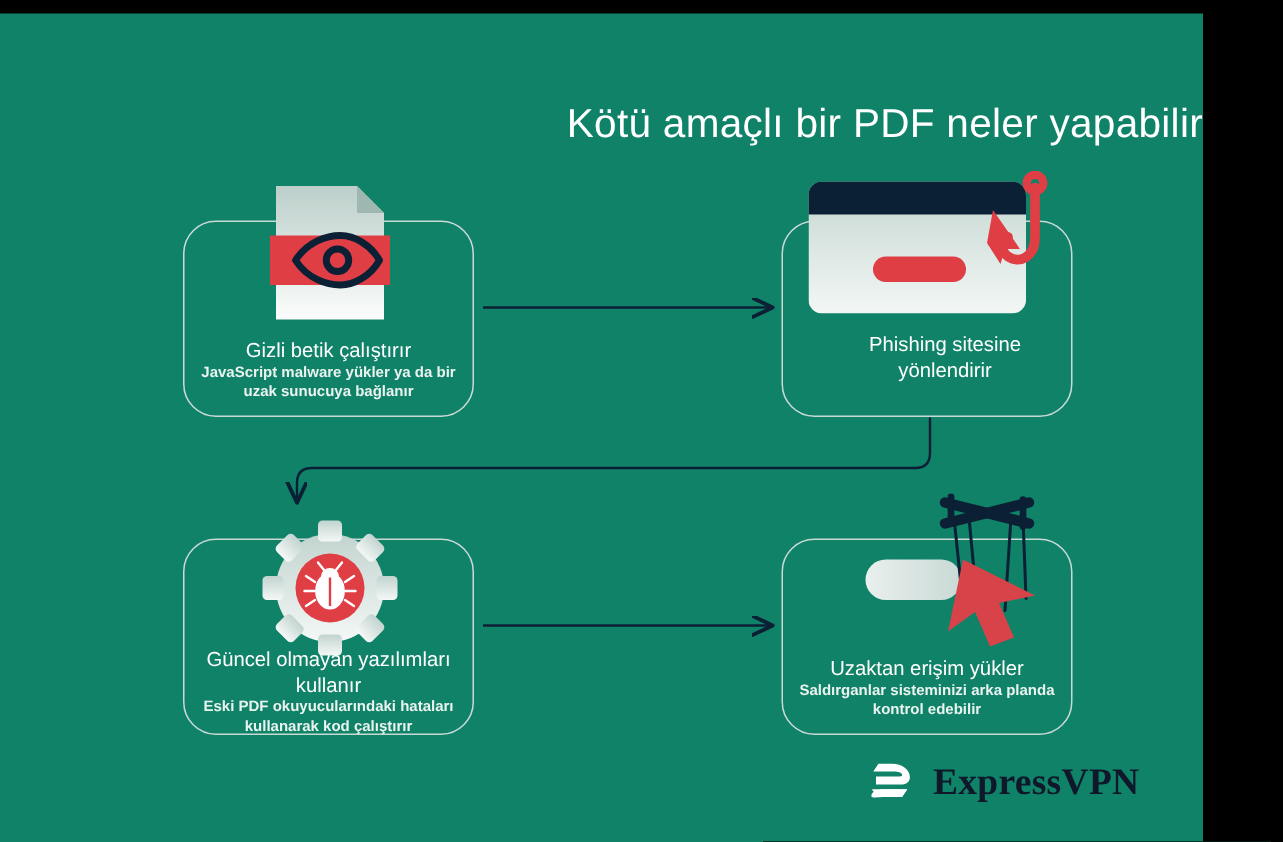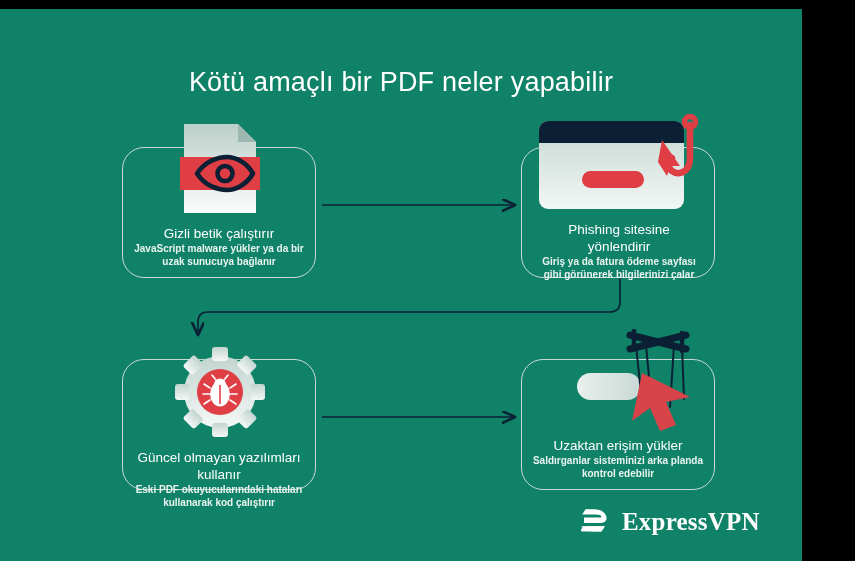--- a/index.html
+++ b/index.html
@@ -26,21 +26,21 @@
     width: 802px;
     height: 552px;
     background: #0F8268;
     overflow: hidden;
   }
   .title {
     position: absolute;
     left: 0;
     top: 56px;
     width: 802px;
-    text-align: center;
+    text-align: right;
     color: #FFFFFF;
     font-size: 27px;
     font-weight: 400;
     letter-spacing: 0.2px;
     line-height: 34px;
   }
 
   
   .node {
     position: absolute;
@@ -88,21 +88,21 @@
   }
 
   
   .logo {
     position: absolute;
     display: flex;
     align-items: center;
     gap: 12px;
   }
   .logo-text {
-    color: #ffffff;
+    color: #0f172a;
     font-family: "Liberation Serif", serif;
     font-size: 25px;
     font-weight: 700;
     letter-spacing: 0.2px;
   }
 </style>
 </head>
 <body>
 
 <div id="canvas">
@@ -181,23 +181,22 @@
 
         <g fill="none" stroke="#E03E45" stroke-width="6.5" stroke-linecap="round">
           <path d="M166,11 L166,44 C166,58 155,62 148,57 C143,53.5 143,46 148,44"></path>
           <circle cx="166" cy="8" r="5.5" stroke-width="5.5"></circle>
         </g>
 
         <path d="M138,26 L156,52 L146,52 L143,62 L134,48 Z" fill="#E03E45"></path>
       </svg>
     </div>
 
-    <div class="node-text" style="left:534px; top:212px; width:170px;">
+    <div class="node-text" style="left:545px; top:212px; width:170px;">
       <div class="node-title">Phishing sitesine yönlendirir</div>
-      <div class="node-sub">Giriş ya da fatura ödeme sayfası gibi görünerek bilgilerinizi çalar</div>
     </div>
 
     <div class="node" style="left:122px; top:350px; width:194px; height:131px;"></div>
 
     <div class="icon-wrap" style="left:174px; top:337px; width:92px; height:92px;">
       <svg width="92" height="92" viewBox="0 0 92 92" xmlns="http://www.w3.org/2000/svg">
         <defs>
           <linearGradient id="geargrad" x1="0" y1="0" x2="0" y2="1">
             <stop offset="0%" stop-color="#C2D4CF"></stop>
             <stop offset="100%" stop-color="#F4F8F7"></stop>
@@ -228,21 +227,21 @@
           <path d="M36,48 L29,48" stroke-width="1.6" fill="none"></path>
           <path d="M36,54 L30,58" stroke-width="1.6" fill="none"></path>
           <path d="M56,42 L62,38" stroke-width="1.6" fill="none"></path>
           <path d="M56,48 L63,48" stroke-width="1.6" fill="none"></path>
           <path d="M56,54 L62,58" stroke-width="1.6" fill="none"></path>
         </g>
         <path d="M46,39 L46,58" stroke="#E03E45" stroke-width="1.6" fill="none"></path>
       </svg>
     </div>
 
-    <div class="node-text" style="left:122px; top:440px; width:194px;">
+    <div class="node-text" style="left:122px; top:422px; width:194px;">
       <div class="node-title">Güncel olmayan yazılımları kullanır</div>
       <div class="node-sub">Eski PDF okuyucularındaki hataları kullanarak kod çalıştırır</div>
     </div>
 
     <div class="node" style="left:521px; top:350px; width:194px; height:131px;"></div>
 
     <div class="icon-wrap" style="left:524px; top:320px; width:190px; height:110px;">
       <svg width="190" height="110" viewBox="0 0 190 110" xmlns="http://www.w3.org/2000/svg">
         <defs>
           <linearGradient id="pillgrad" x1="0" y1="0" x2="1" y2="0">

